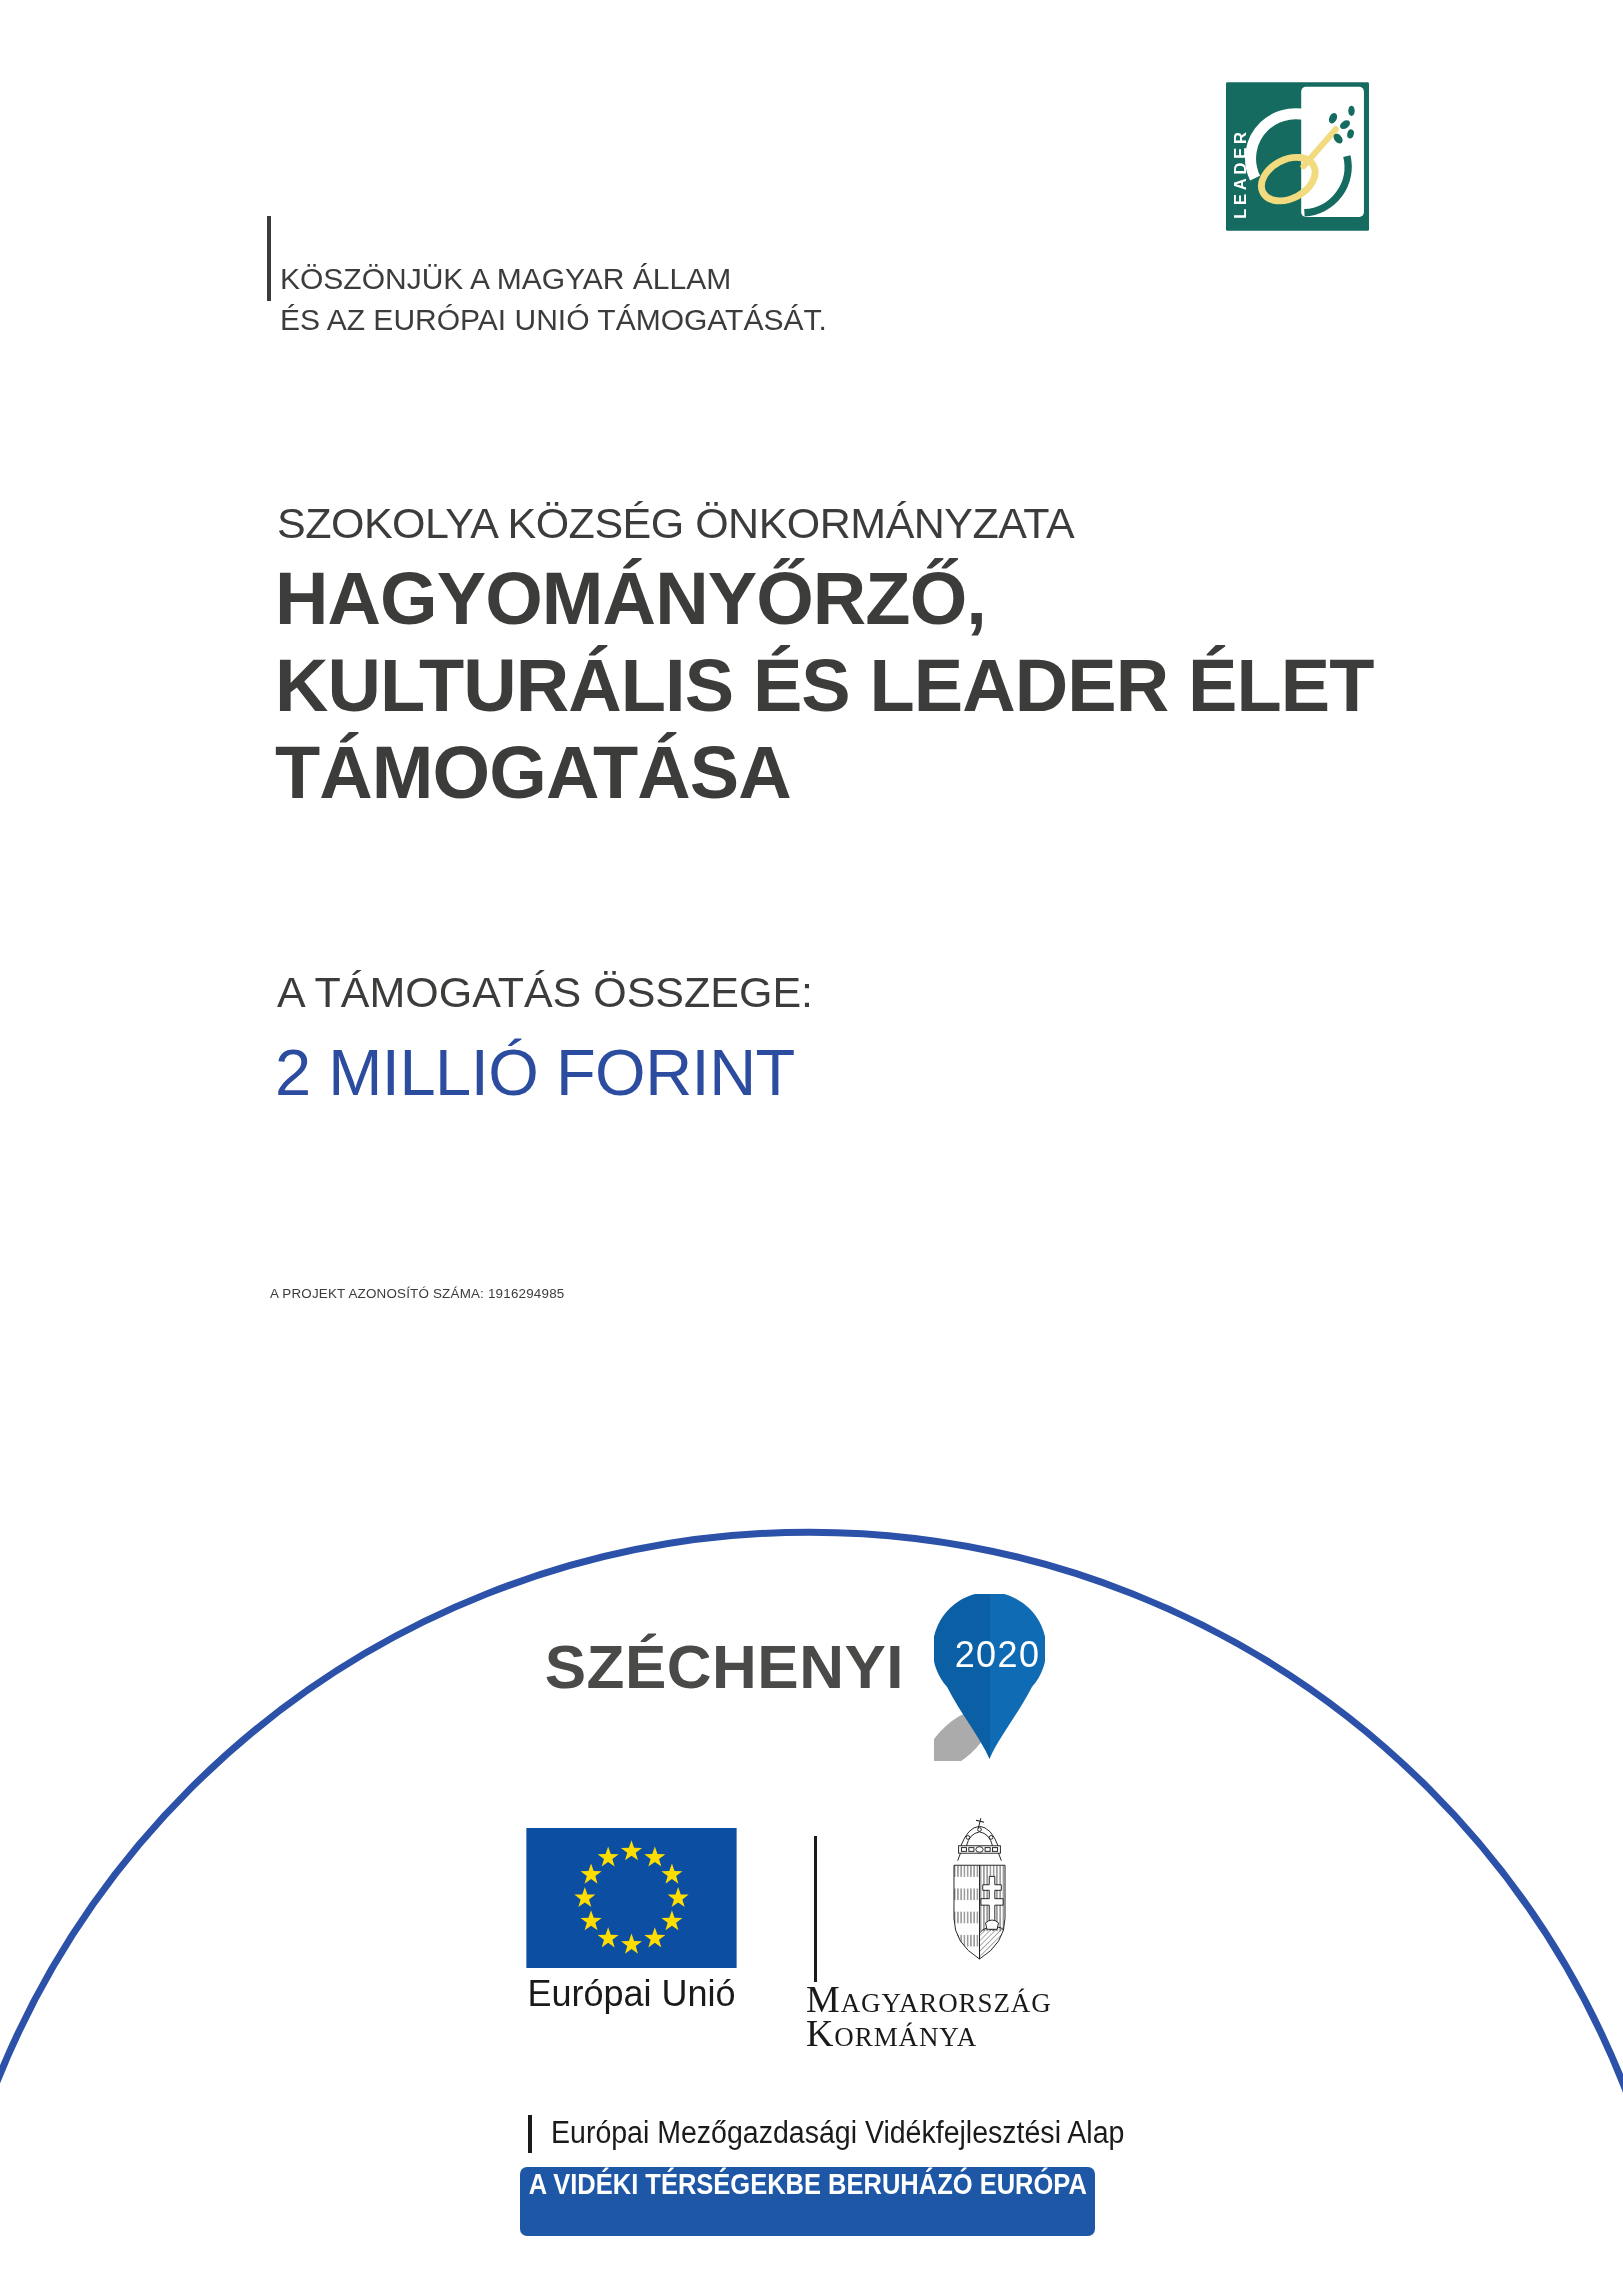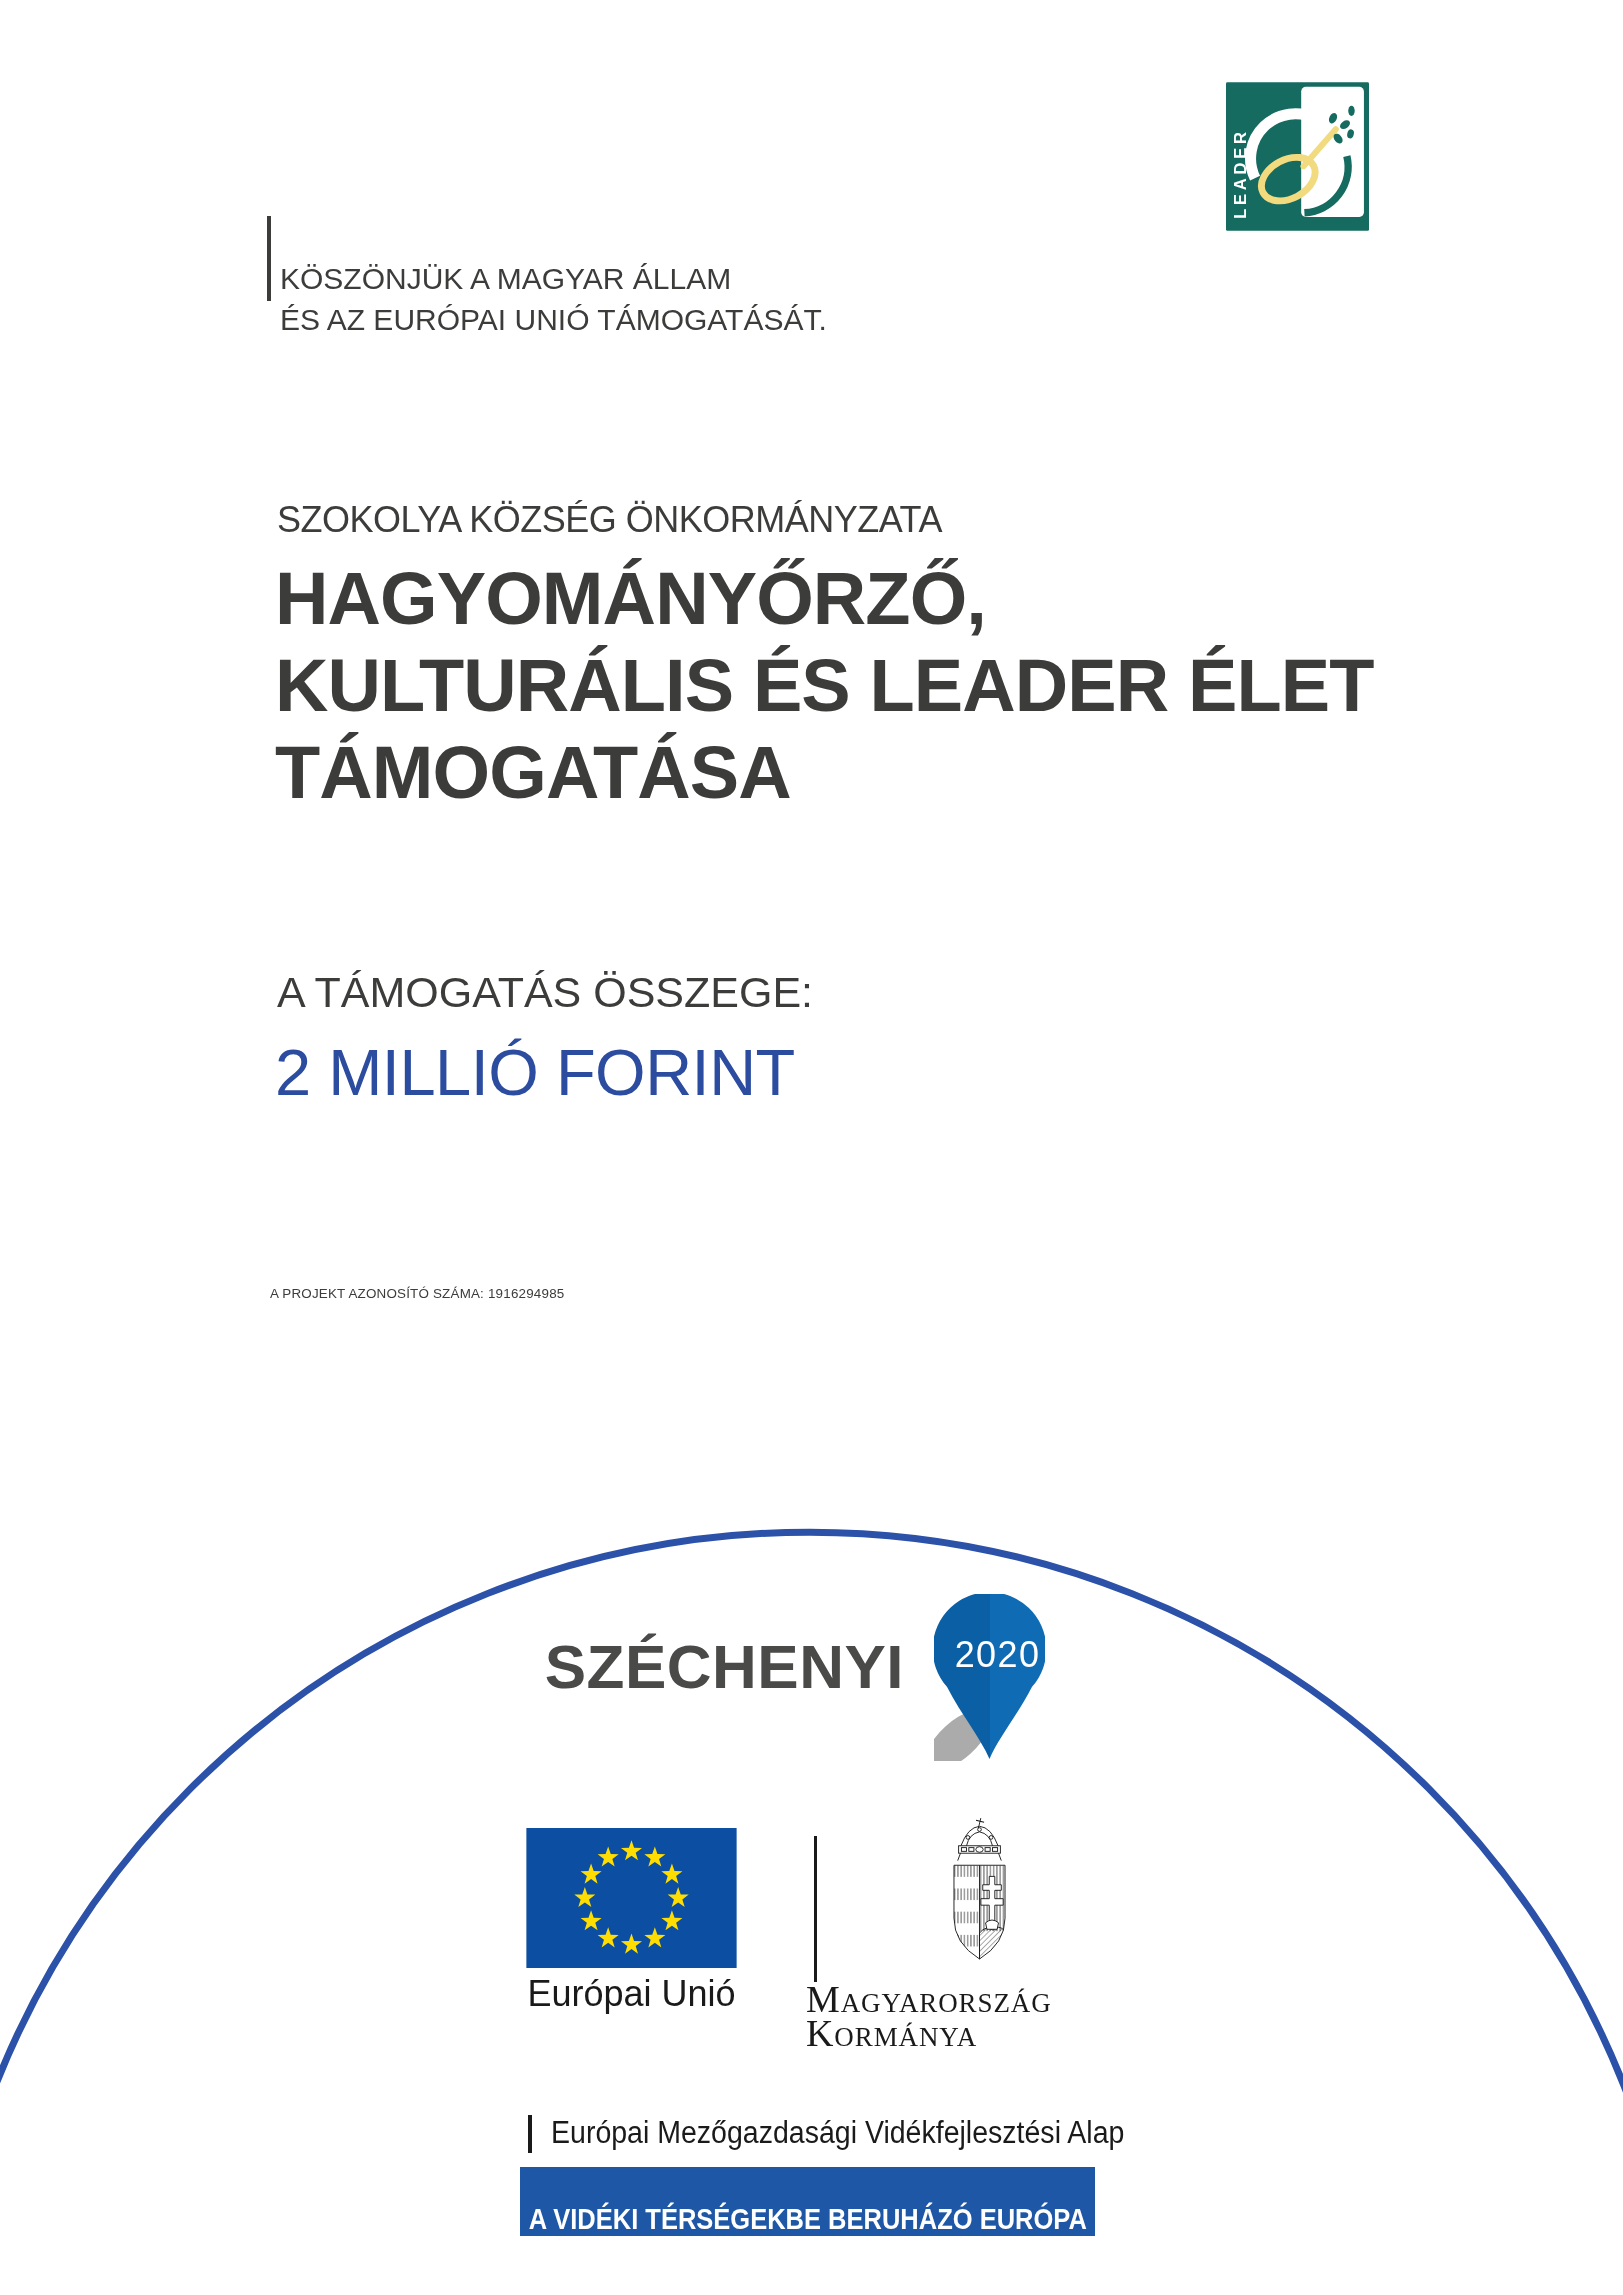--- a/index.html
+++ b/index.html
@@ -5,33 +5,33 @@
   html,body{margin:0;padding:0;}
   body{
     width:1623px;height:2295px;position:relative;background:#ffffff;
     font-family:"Liberation Sans", sans-serif;overflow:hidden;
   }
   .abs{position:absolute;}
   .condL{transform-origin:left top;}
   
   .thanks-bar{left:267px;top:216px;width:4.2px;height:85px;background:var(--text-gray);}
   .thanks-text{left:280px;top:214px;font-size:30px;line-height:41px;color:var(--text-gray);white-space:nowrap;margin-top:44px;}
-  .owner{left:277px;top:502px;font-size:36px;line-height:1;color:var(--text-gray);letter-spacing:-0.5px;white-space:nowrap;}
+  .owner{left:277px;top:502px;font-size:43px;line-height:1;color:var(--text-gray);letter-spacing:-0.5px;white-space:nowrap;}
   .title{left:275px;top:555px;font-size:74px;line-height:87px;font-weight:bold;color:var(--text-gray);letter-spacing:-0.9px;white-space:nowrap;}
   .grant-label{left:277px;top:971px;font-size:43px;line-height:1;color:var(--text-gray);white-space:nowrap;}
   .grant-amount{left:275px;top:1040px;font-size:65px;line-height:1;font-weight:normal;color:var(--accent-blue);letter-spacing:-0.5px;white-space:nowrap;}
   .project-id{left:270px;top:1287px;font-size:13.4px;line-height:1;color:var(--text-gray);letter-spacing:0.2px;white-space:nowrap;}
   .szechenyi-wordmark{left:532px;top:1636px;width:372px;text-align:right;font-size:62px;line-height:1;font-weight:bold;color:var(--szechenyi-gray);letter-spacing:0.5px;white-space:nowrap;}
   .pin-year{left:934px;top:1637px;width:127px;text-align:center;font-size:36px;line-height:36px;color:#ffffff;letter-spacing:1.4px;}
   .eu-label{left:526px;top:1976px;width:211px;text-align:center;font-size:36px;line-height:1;font-weight:normal;color:var(--ink-black);white-space:nowrap;}
   .gov-label{left:806px;top:1982px;width:347px;color:var(--ink-black);
     font-family:"Liberation Serif", serif;font-variant:small-caps;font-size:38px;line-height:34px;letter-spacing:0.9px;}
   .fund-bar{left:528px;top:2115px;width:3.7px;height:38px;background:var(--ink-black);}
   .fund-text{left:551px;top:2116px;font-size:31px;line-height:1.1;color:var(--ink-black);transform:scaleX(0.92);white-space:nowrap;}
-  .banner{left:520px;top:2167px;width:575px;height:69px;background:var(--banner-blue);border-radius:0;display:flex;align-items:flex-end;}
+  .banner{left:520px;top:2167px;width:575px;height:69px;background:var(--banner-blue);border-radius:7px;display:flex;align-items:flex-start;}
   .banner-text{padding-left:10.2px;font-size:30px;font-weight:bold;color:#ffffff;transform:scaleX(0.85);transform-origin:left center;white-space:nowrap;}
   .sep-line{left:814px;top:1836px;width:2.8px;height:146px;background:var(--ink-black);}
   svg text{font-family:"Liberation Sans", sans-serif;}
 </style>
 </head>
 <body>
 
 <svg class="abs" style="left:0;top:0;" width="1623" height="2295" viewBox="0 0 3508 4961">
   <circle cx="1750" cy="5205" r="1893" fill="none" style="stroke:var(--arc-blue);" stroke-width="15"></circle>
 </svg>

